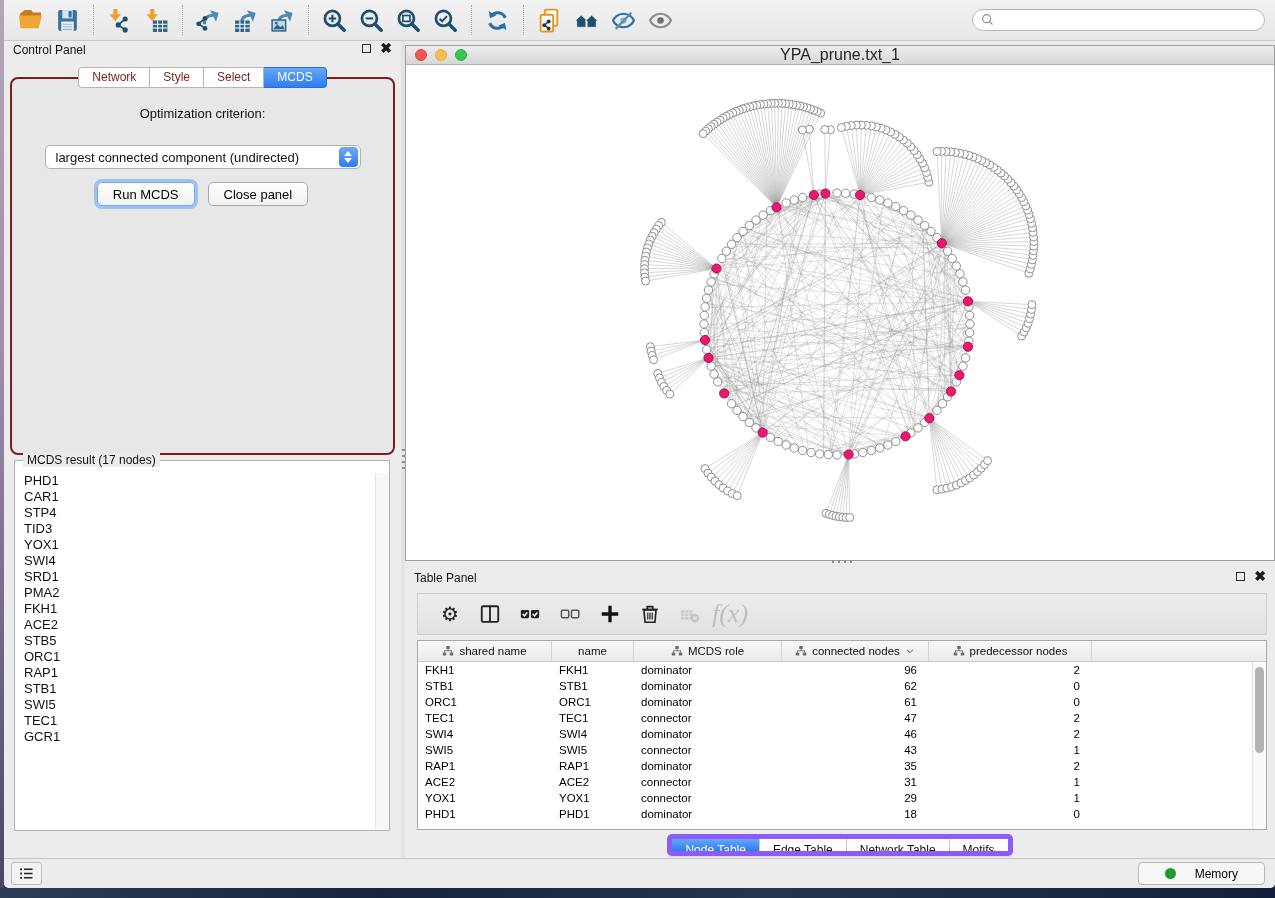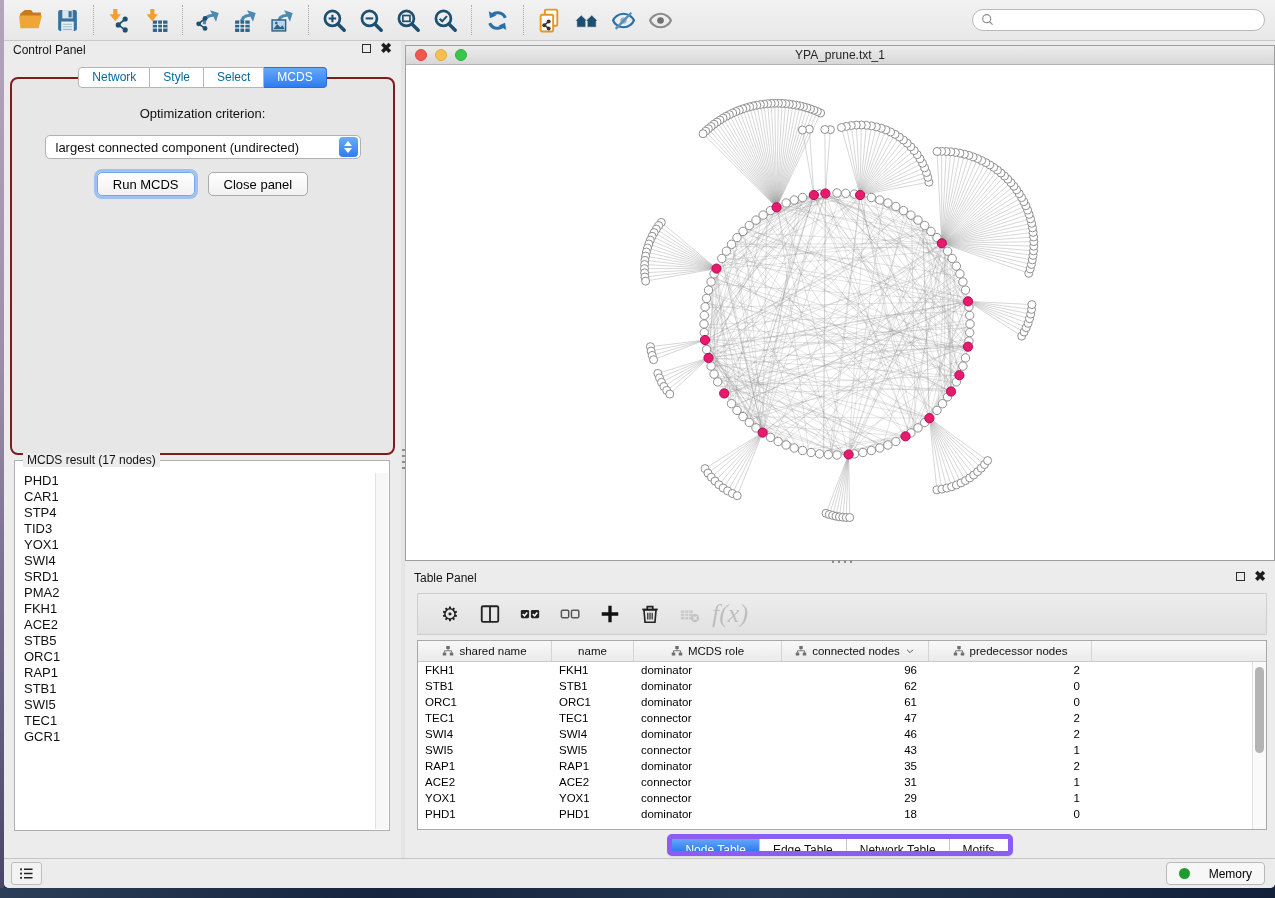--- a/index.html
+++ b/index.html
@@ -28,28 +28,28 @@
     background:transparent; font-family:"Liberation Sans",sans-serif; }
 
   
   #control-panel { position:absolute; left:0; top:35px; width:397px; height:817px;padding-left:44px; }
   .panel-title { position:absolute; left:9px; top:8px; font-size:12px; color:#141414; }
   .panel-icons { position:absolute; right:9px; top:8px; display:flex; gap:9px; align-items:center; }
   .float-icon { width:9px; height:9px; border:1.6px solid #2c2c2c; display:inline-block; }
   .close-x { font-size:14px; font-weight:bold; color:#1c1c1c; line-height:11px; }
   .cp-tabs { position:absolute; top:32px; left:0; right:0; display:flex; justify-content:center; z-index:2; }
   .cp-tab { height:21px; line-height:19px; padding:0 13px; font-size:12px; background:#fff;
-    border:1px solid #b5b5b5; border-left:none; color:#0369a1; }
+    border:1px solid #b5b5b5; border-left:none; color:#7f1d1d; }
   .cp-tab:first-child { border-left:1px solid #b5b5b5; border-radius:4px 0 0 4px; }
   .cp-tab:last-child { border-radius:0 4px 4px 0; }
   .cp-tab.active { background:linear-gradient(#66a8f8,#2e7cf0); color:#fff; border-color:#2a6ed8; }
   .cp-body { position:absolute; left:6px; right:6px; top:42px; height:378px;
     background:#e7e7e7; border:2px solid #7f1d1d; border-radius:8px; }
   .opt-label { margin-top:27px; text-align:center; font-size:13px; }
-  .select { margin:14px auto 0; width:316px; height:24px; background:#fff;
+  .select { margin:24px auto 0; width:316px; height:24px; background:#fff;
     border:1px solid #b1b1b1; border-radius:5px; display:flex; align-items:center; padding:0 2px 0 10px;gap:20px; }
   .select-value { flex:1; font-size:13px; white-space:nowrap; }
   .select-stepper { width:19px; height:20px; border-radius:4px;
     background:linear-gradient(#6cabf9,#2e7cf0); display:flex; flex-direction:column;
     align-items:center; justify-content:center; gap:2px; }
   .stp-up { width:0; height:0; border-left:4px solid transparent; border-right:4px solid transparent;
     border-bottom:5px solid #fff; }
   .stp-dn { width:0; height:0; border-left:4px solid transparent; border-right:4px solid transparent;
     border-top:5px solid #fff; }
   .btn-row { display:flex; justify-content:center; gap:13px; margin-top:13px; }
@@ -78,21 +78,21 @@
   
   #network-frame { position:absolute; left:401px; top:45px; width:870px; height:516px;
     border:1px solid #9f9f9f; background:#fff; }
   .net-titlebar { height:19px; background:linear-gradient(#ededed,#d7d7d7);
     border-bottom:1px solid #b2b2b2; position:relative; display:flex; align-items:center; }
   .traffic { position:absolute; left:9px; display:flex; gap:8px; }
   .light { width:12px; height:12px; border-radius:50%; }
   .light.red { background:#f2574e; border:1px solid #dd4840; }
   .light.yellow { background:#f6bf50; border:1px solid #e2ab39; }
   .light.green { background:#3ac64b; border:1px solid #2cb23c; }
-  .net-title { margin:0 auto; font-size:12px; color:#262626; }
+  .net-title { margin:0 auto; font-size:16px; color:#262626; }
   #network-canvas { position:absolute; left:0; top:20px; width:868px; height:494px; }
 
   
   #table-panel { position:absolute; left:401px; top:563px; width:870px; height:295px; }
   #table-toolbar { position:absolute; left:12px; right:8px; top:30px; height:42px;
     background:linear-gradient(#ededed,#e1e1e1); border:1px solid #cecece;
     display:flex; align-items:center; padding-left:12px; }
   .tt-btn { width:40px; height:34px; display:flex; align-items:center; justify-content:center;
     background:none; border:none; }
   .tt-btn svg { width:22px; height:22px; }
@@ -123,21 +123,21 @@
 
   
   #status-bar { position:absolute; left:0; right:0; top:858px; height:30px;
     border-top:1px solid #c5c5c5; background:#ececec; border-radius:0 0 5px 5px; }
   .sb-left-btn { position:absolute; left:7px; top:3px; width:31px; height:23px;
     border:1px solid #bdbdbd; background:#f3f3f3; border-radius:3px;
     display:flex; align-items:center; justify-content:center; }
   .sb-left-btn svg { width:17px; height:17px; }
   .memory-btn { position:absolute; right:10px; top:3px; height:23px; border:1px solid #b9b9b9;
     background:#f7f7f7; border-radius:4px; display:flex; align-items:center; gap:19px;
-    padding:0 12px; font-size:12px; font-family:"Liberation Sans",sans-serif; }
+    padding:0 26px; font-size:12px; font-family:"Liberation Sans",sans-serif; }
   .mem-dot { width:11px; height:11px; border-radius:50%; background:#1f9d2c; }
 </style>
 </head>
 <body>
 
 <div class="wp-left"></div>
 <div class="wp-bottom"></div>
 
 <div class="app">
 

